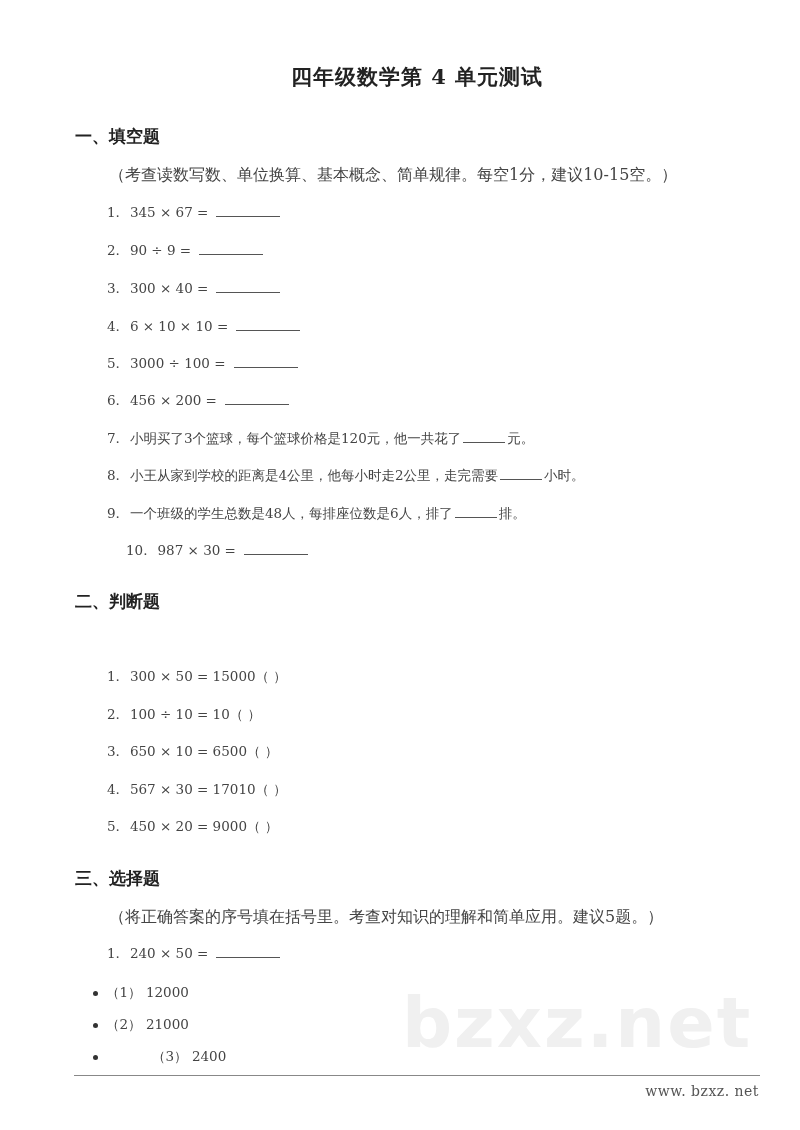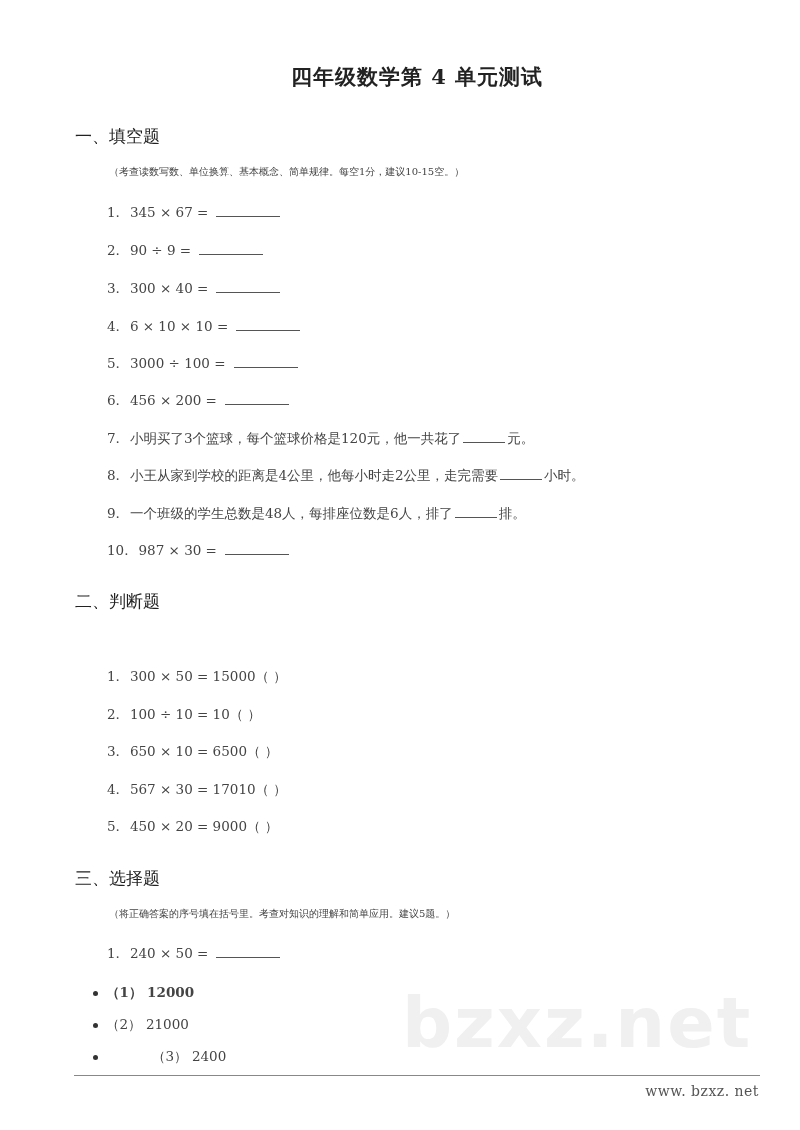--- a/index.html
+++ b/index.html
@@ -29,27 +29,27 @@
       text-align: center;
       font-size: 21px;
       font-weight: bold;
       color: #222222;
       letter-spacing: 1px;
     }
     .section-heading {
       position: absolute;
       left: 58px;
       font-size: 17px;
-      font-weight: normal;
+      font-weight: bold;
       color: #222222;
     }
     .note {
       position: absolute;
       left: 92px;
-      font-size: 10px;
+      font-size: 16px;
       color: #444444;
     }
     .q {
       position: absolute;
       left: 90px;
       font-size: 13.5px;
       color: #444444;
       white-space: nowrap;
       display: flex;
       align-items: baseline;
@@ -162,21 +162,21 @@
     <span>小王从家到学校的距离是4公里，他每小时走2公里，走完需要</span>
     <span class="blank short"></span>
     <span>小时。</span>
   </div>
   <div class="q" style="top:505px;">
     <span class="num">9.</span>
     <span>一个班级的学生总数是48人，每排座位数是6人，排了</span>
     <span class="blank short"></span>
     <span>排。</span>
   </div>
-  <div class="q" style="top:542px;">
+  <div class="q" style="top:542px;margin-left:19px;">
     <span class="num">10.</span>
     <span>987 × 30 =</span>
     <span class="blank"></span>
   </div>
 
   <div class="section-heading" style="top:590px;">二、判断题</div>
 
   <div class="q" style="top:668px;">
     <span class="num">1.</span>
     <span>300 × 50 = 15000（ ）</span>
@@ -200,21 +200,21 @@
 
   <div class="section-heading" style="top:867px;">三、选择题</div>
   <div class="note" style="top:907px;">（将正确答案的序号填在括号里。考查对知识的理解和简单应用。建议5题。）</div>
 
   <div class="q" style="top:945px;">
     <span class="num">1.</span>
     <span>240 × 50 =</span>
     <span class="blank"></span>
   </div>
 
-  <div class="opt" style="top:984px;font-weight:bold;">
+  <div class="opt" style="top:984px;">
     <span class="bullet"></span>
     <span>（1） 12000</span>
   </div>
   <div class="opt" style="top:1016px;">
     <span class="bullet"></span>
     <span>（2） 21000</span>
   </div>
   <div class="opt" style="top:1048px;gap:46px;">
     <span class="bullet"></span>
     <span>（3） 2400</span>

